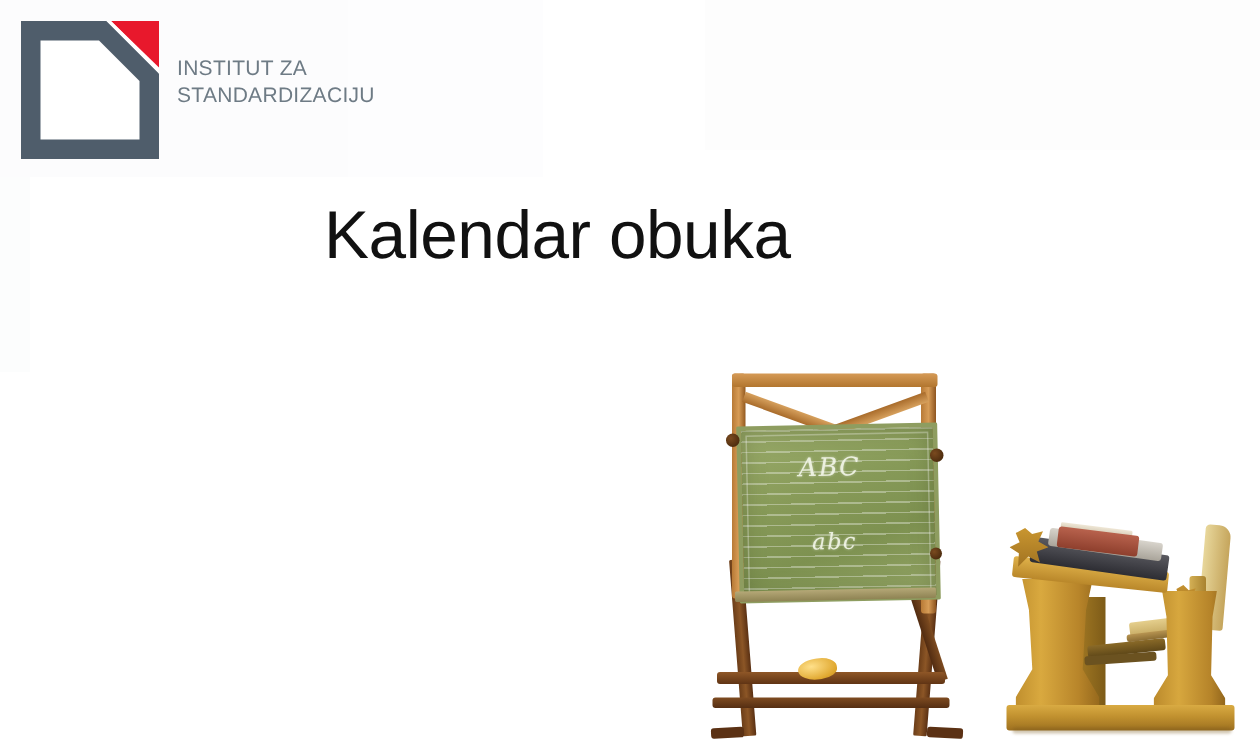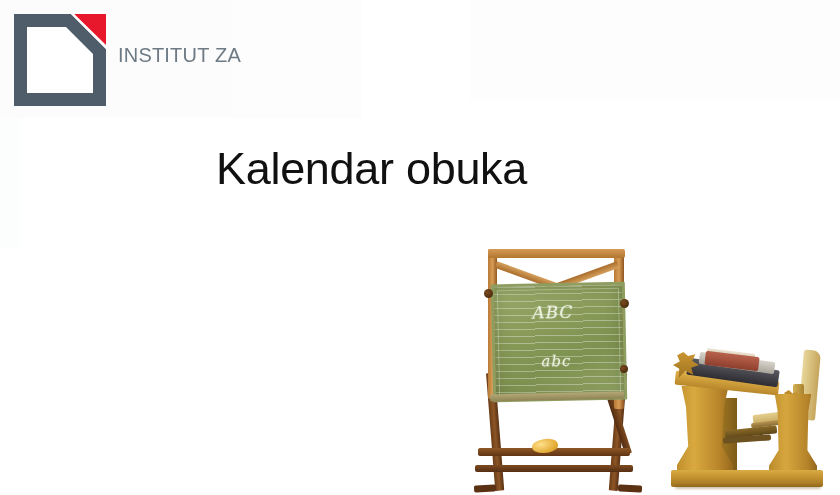--- a/index.html
+++ b/index.html
@@ -40,34 +40,34 @@
   #logo-mark {
     position: absolute;
     left: 0;
     top: 0;
     width: 92px;
     height: 92px;
   }
   #logo-text {
     position: absolute;
     left: 104px;
-    top: 32px;
+    top: 22px;
     line-height: 18px;
     color: #6e7b85;
-    font-size: 20px;
+    font-size: 14px;
     letter-spacing: 0.2px;
     white-space: nowrap;
   }
   #logo-text div { display: block; }
 
   
   #page-title {
     position: absolute;
     left: 216px;
-    top: 141px;
+    top: 129px;
     font-size: 45px;
     line-height: 56px;
     color: #111111;
     font-weight: 400;
     letter-spacing: -0.3px;
     white-space: nowrap;
   }
 
   
   #illustration {
@@ -339,20 +339,21 @@
 
       <path d="M13,13 L52,13 L79,40 L79,79 L13,79 Z" fill="#ffffff"></path>
 
       <path d="M60,0 L92,0 L92,32 Z" fill="#e8182c"></path>
 
       <path d="M57,0 L92,35 L92,31 L60,0 Z" fill="#ffffff"></path>
     </svg>
 
     <div id="logo-text">
       <div>INSTITUT ZA</div>
+      <div>STANDARDIZACIJU</div>
     </div>
   </div>
 
   <div id="page-title">Kalendar obuka</div>
 
   <div id="illustration">
 
     <div id="chalkboard-easel">
 
       <div class="leg-dark leg-dl"></div>

